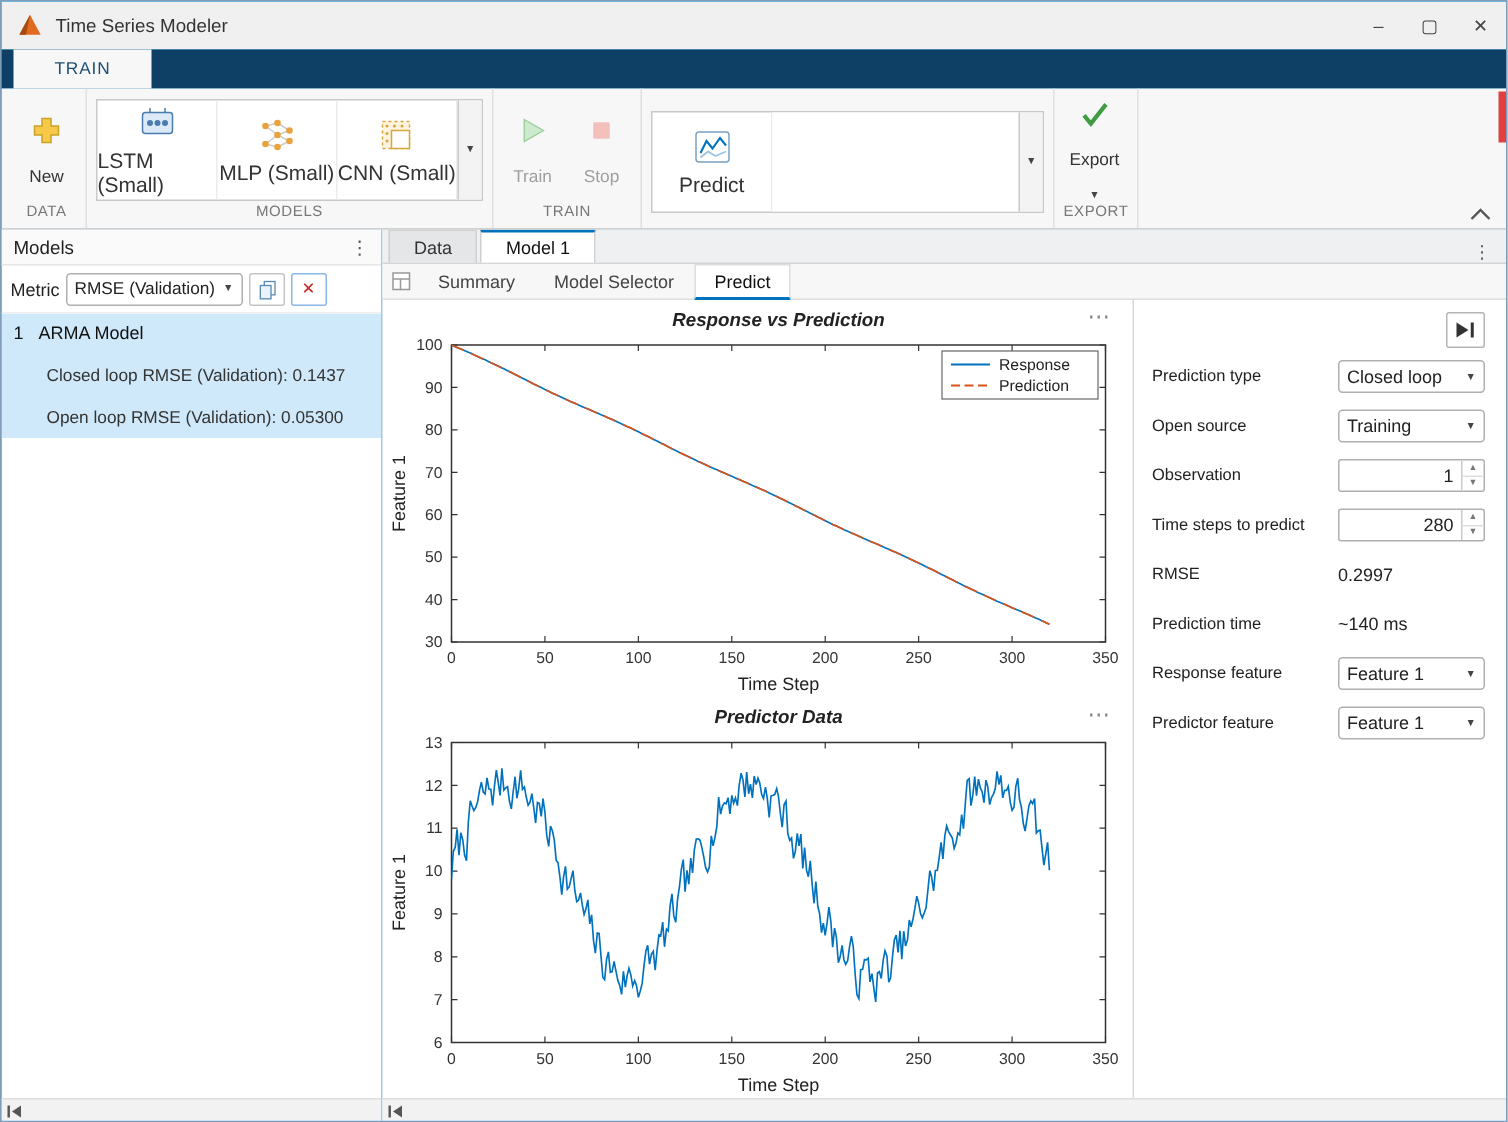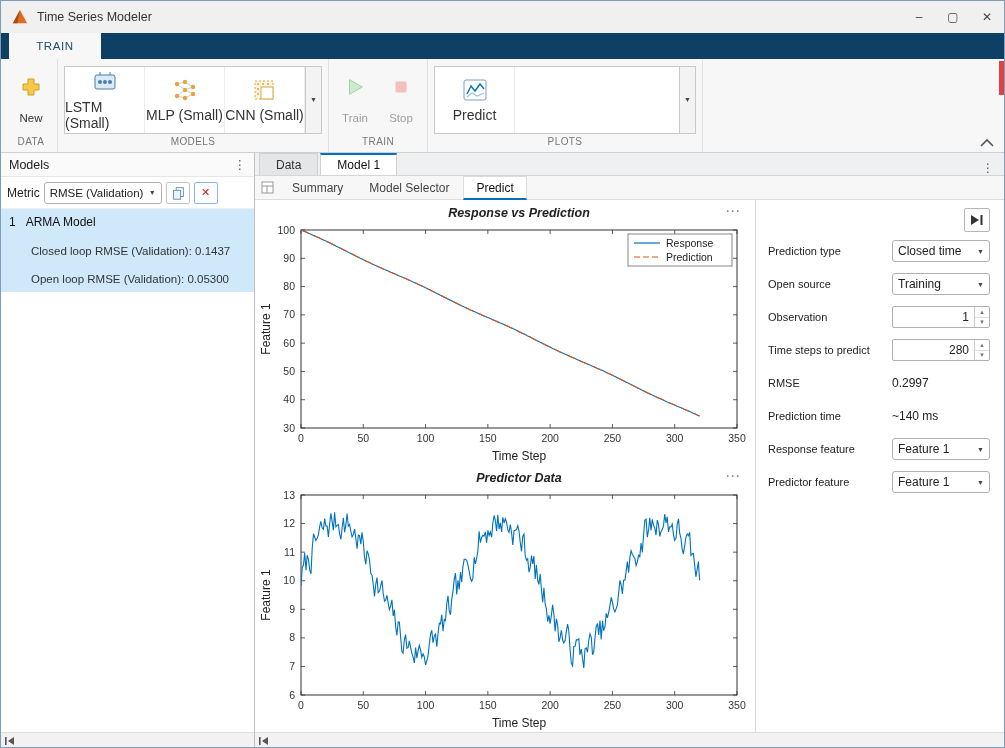--- a/index.html
+++ b/index.html
@@ -201,23 +201,34 @@
               <polyline points="5,20 10,16 15,19 22,16" fill="none" stroke="#9cc3e0" stroke-width="1.2"></polyline>
             </svg>
             <span>Predict</span>
           </div>
           <div class="gallery-spacer"></div>
           <div class="gallery-caret">
             <span class="caret">▼</span>
           </div>
         </div>
       </div>
-      <div class="ts-label">PLOTS</div>
-    </div>
-
+    </div>
+
+    <div class="ts-group">
+      <div class="ts-content">
+        <div class="big-btn">
+          <svg width="22" height="22" viewBox="0 0 24 24">
+            <path d="M4 13 l5 6 L20 5" fill="none" stroke="#3f9c43" stroke-width="3"></path>
+          </svg>
+          <span class="lbl">Export</span>
+          <span class="caret">▼</span>
+        </div>
+      </div>
+      <div class="ts-label">EXPORT</div>
+    </div>
 
     <div class="collapse-btn">
       <svg width="14" height="10" viewBox="0 0 14 10">
         <polyline points="1,8 7,2 13,8" fill="none" stroke="#555" stroke-width="1.6"></polyline>
       </svg>
     </div>
     <div class="red-sliver"></div>
   </div>
 
   <div class="app-body">
@@ -428,21 +439,21 @@
               <svg width="14" height="12" viewBox="0 0 14 12">
                 <polygon points="1,1 9,6 1,11" fill="#333"></polygon>
                 <rect x="10.5" y="1" width="2" height="10" fill="#333"></rect>
               </svg>
             </div>
           </div>
 
           <div class="op-row">
             <span class="op-label">Prediction type</span>
             <div class="select op-select">
-              <span>Closed time</span>
+              <span>Closed loop</span>
               <span class="caret">▼</span>
             </div>
           </div>
 
           <div class="op-row">
             <span class="op-label">Open source</span>
             <div class="select op-select">
               <span>Training</span>
               <span class="caret">▼</span>
             </div>

